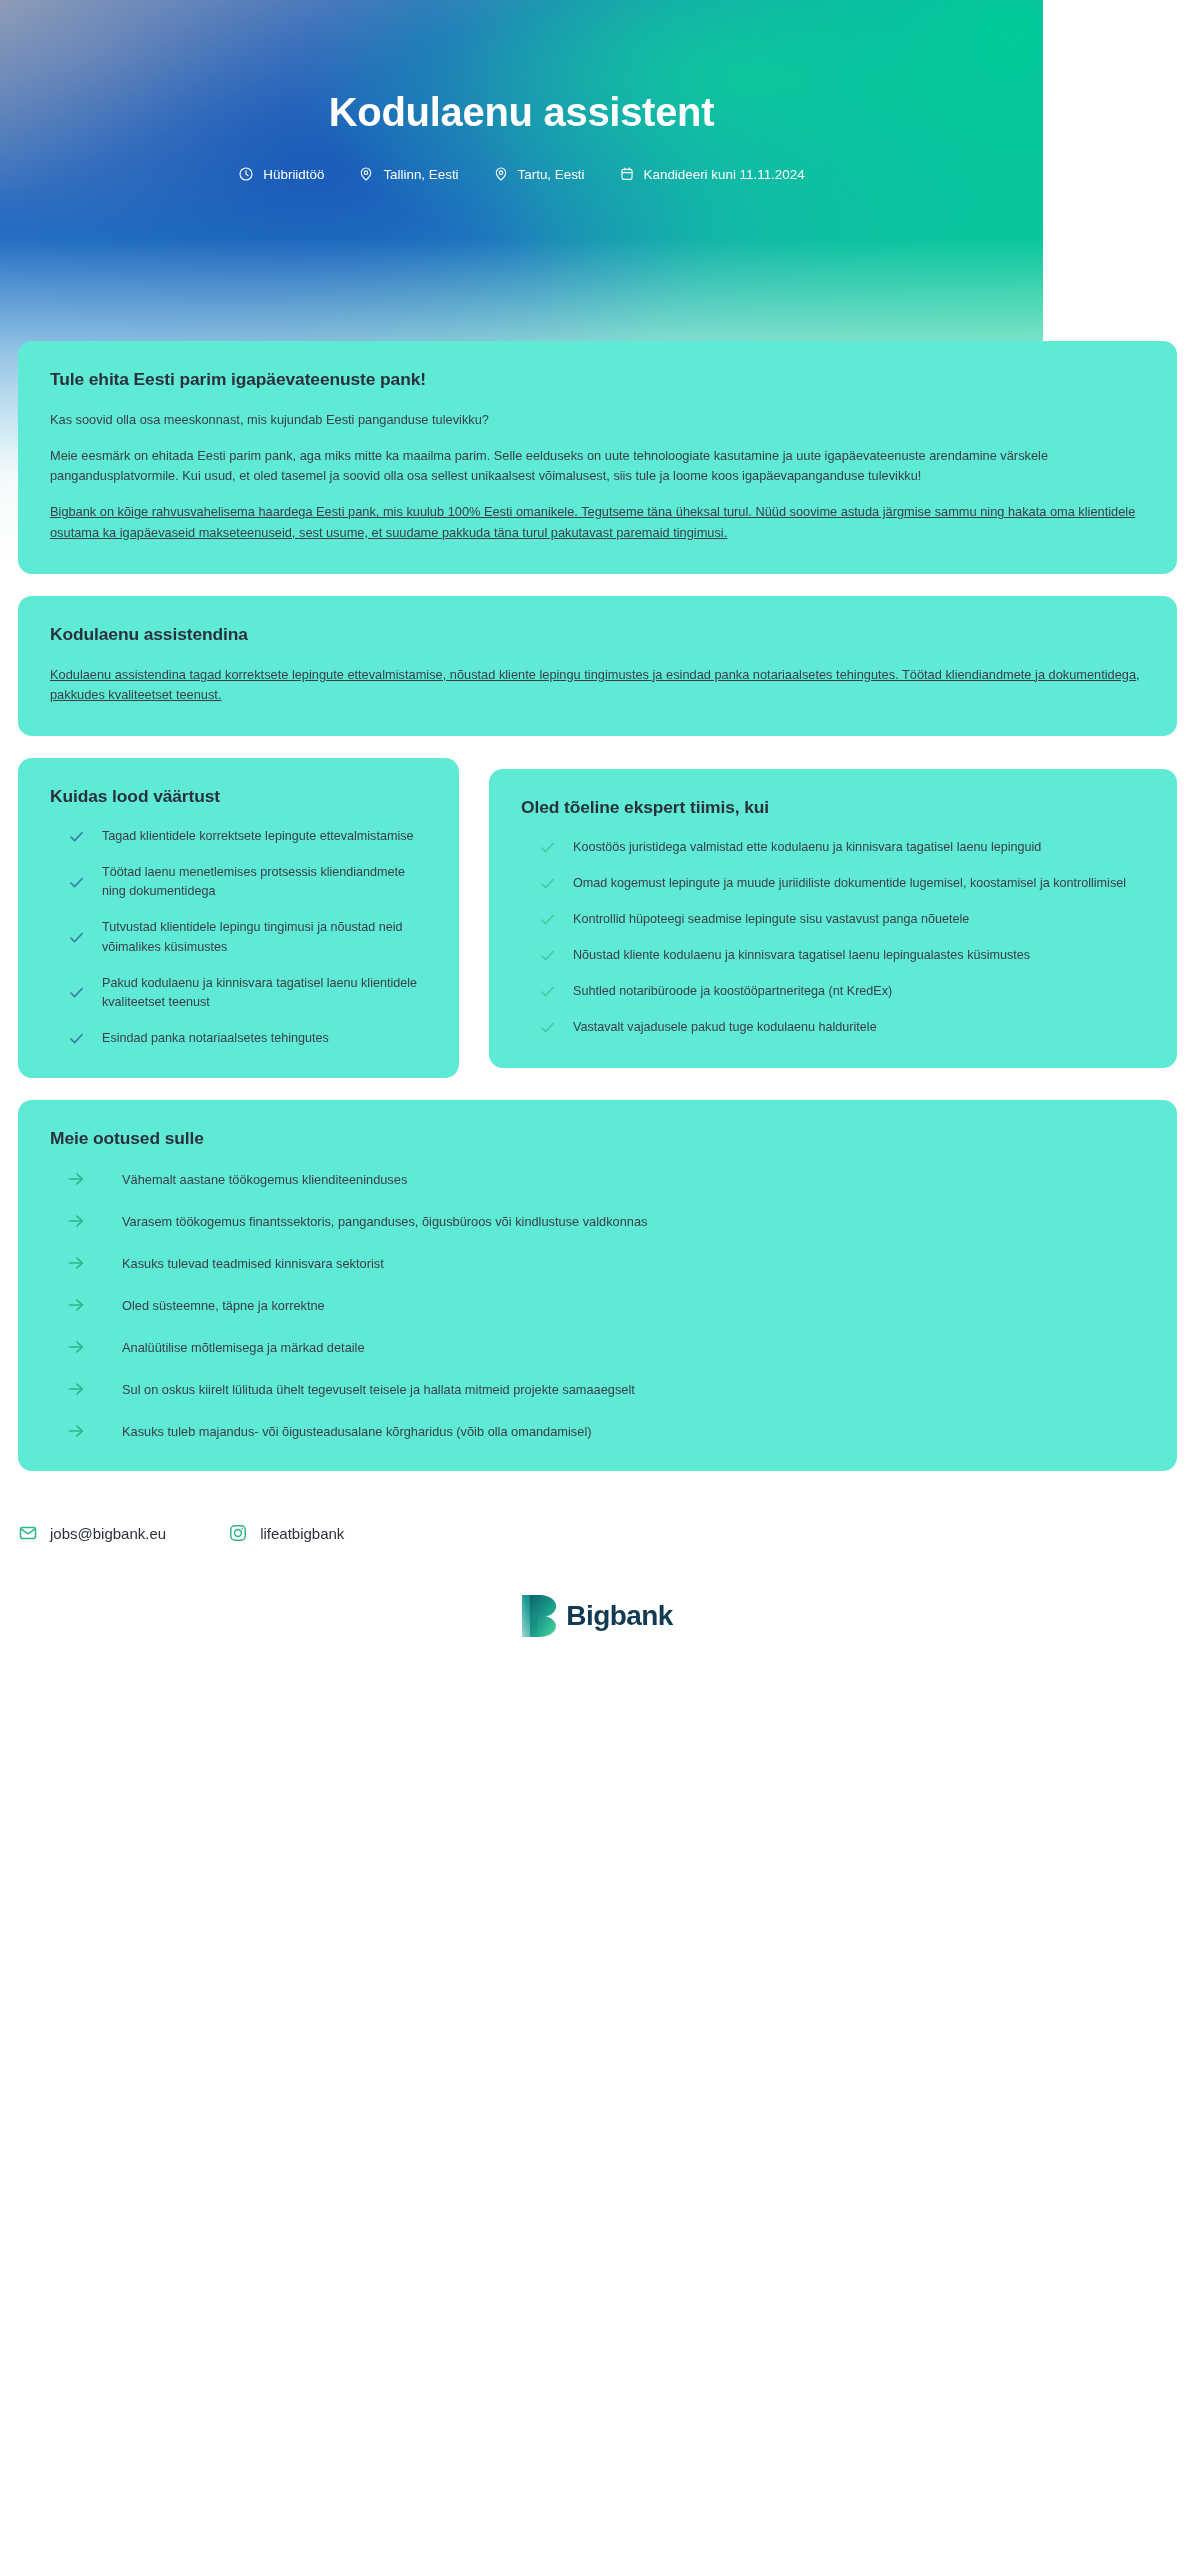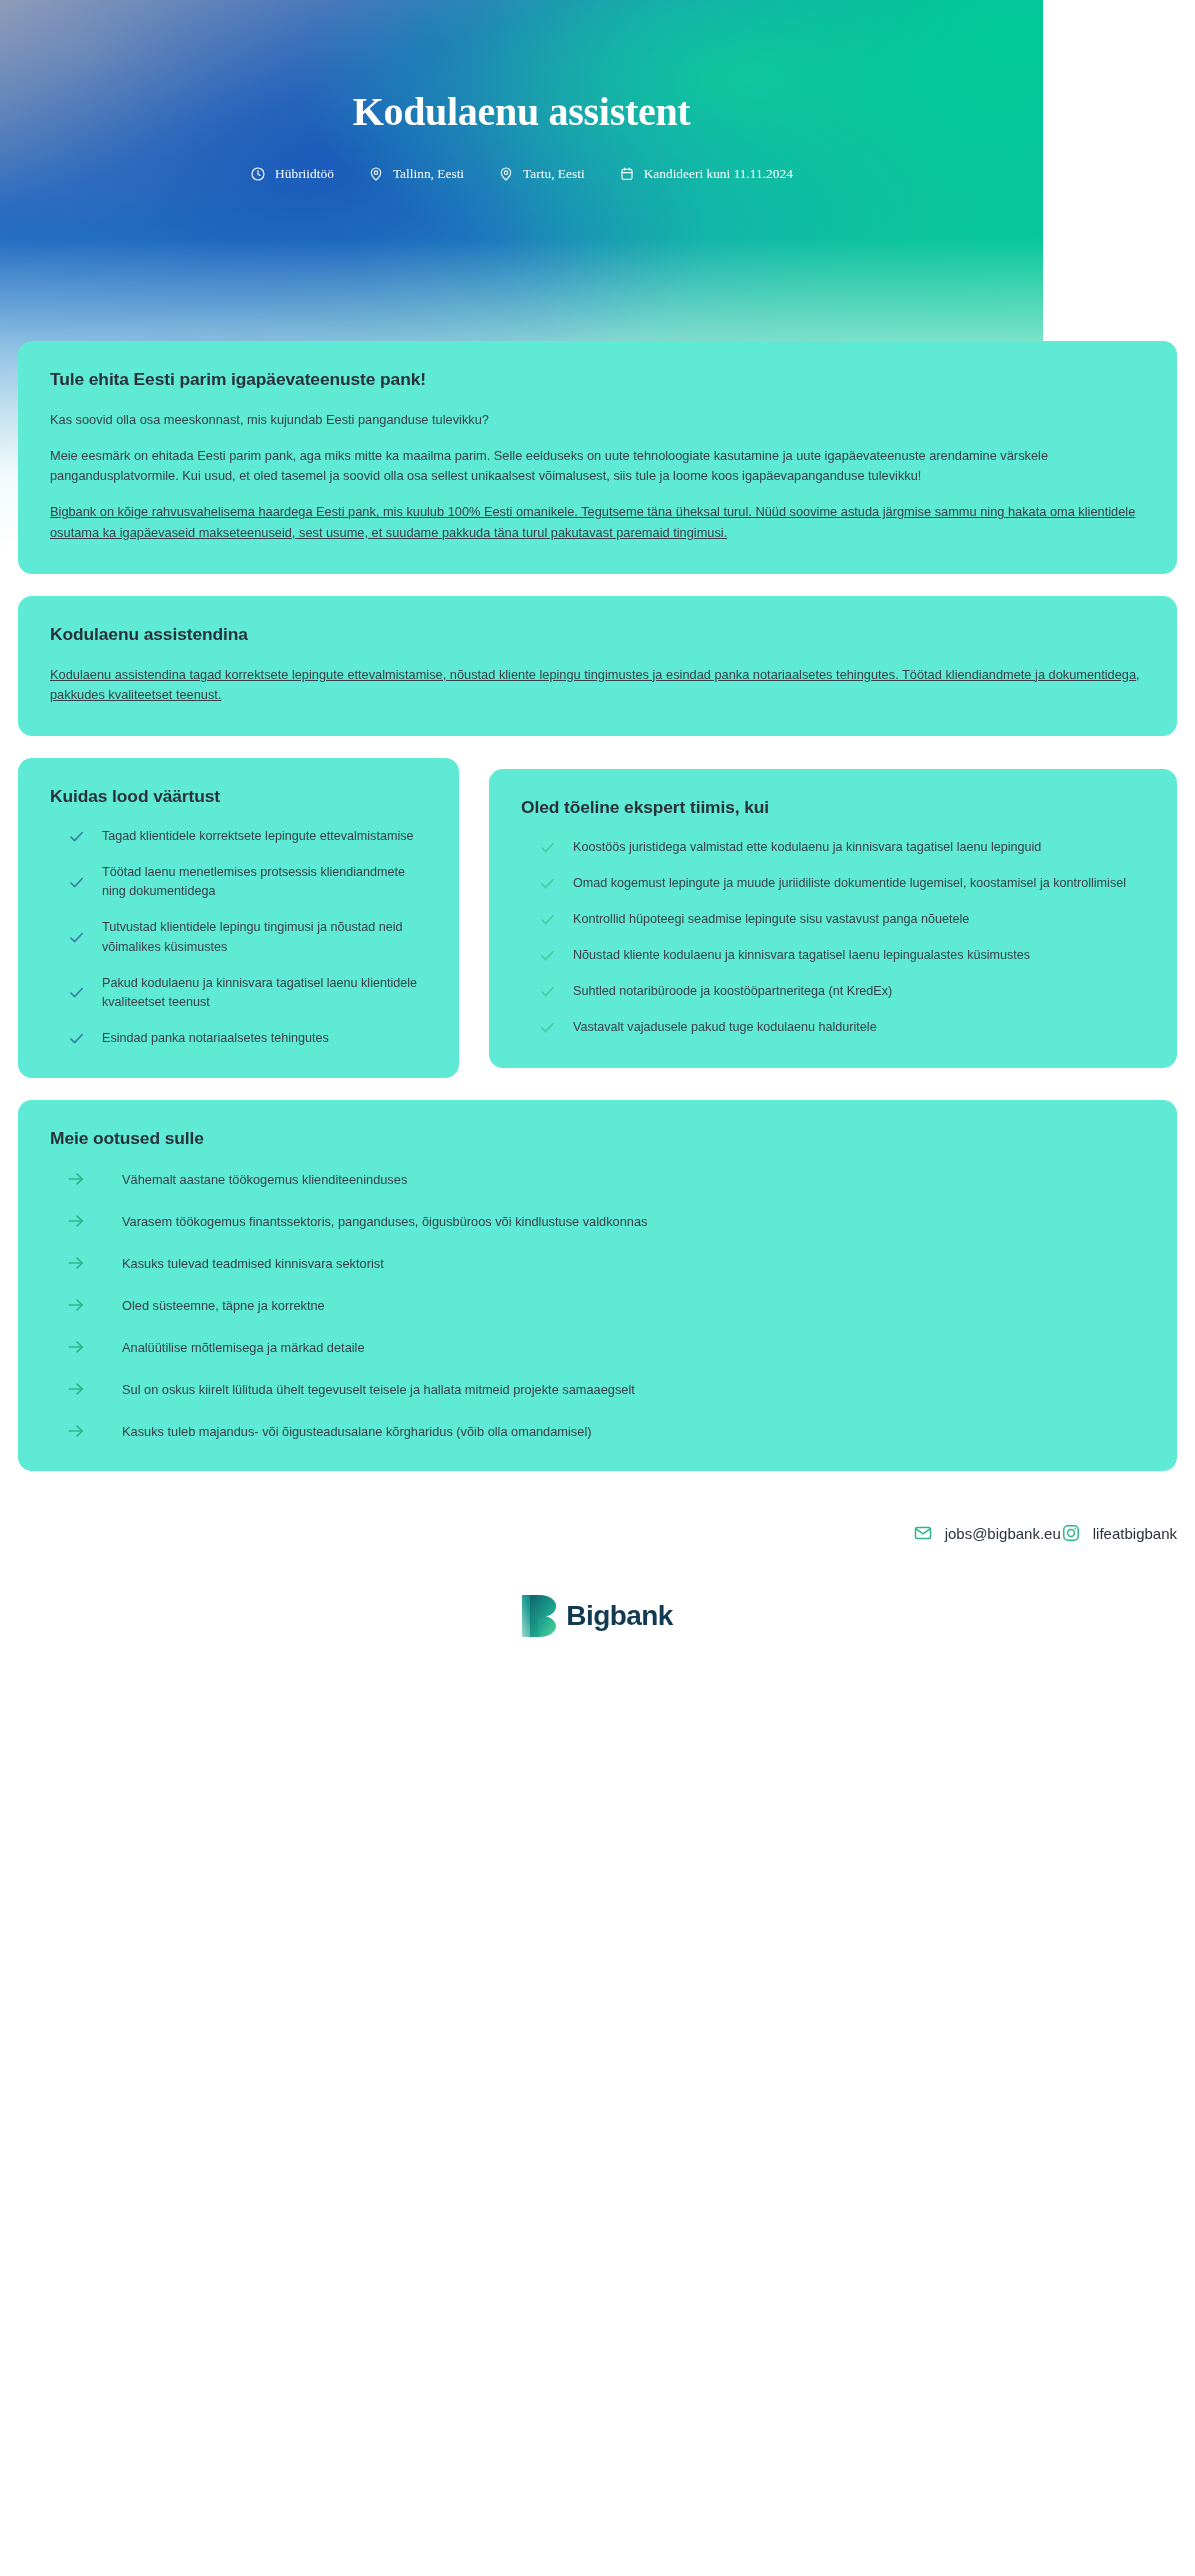--- a/index.html
+++ b/index.html
@@ -16,21 +16,20 @@
     -webkit-font-smoothing: antialiased;
   }
 
   
   .hero {
     position: relative;
     width: 1043px;
     height: 558px;
     overflow: hidden;
     background: #0f766e;
-    font-family: Liberation Serif, serif;
   }
   .hero-bg {
     position: absolute;
     inset: 0;
     background:
       radial-gradient(circle at 97% 6%, rgba(0,205,150,0.95) 0%, rgba(0,205,150,0.0) 48%),
       radial-gradient(ellipse 70% 60% at 72% 14%, rgba(23,196,160,0.95) 0%, rgba(23,196,160,0) 62%),
       radial-gradient(ellipse 62% 70% at 30% 30%, rgba(25,90,185,0.95) 0%, rgba(25,90,185,0) 66%),
       radial-gradient(ellipse 55% 55% at 8% 8%, rgba(150,160,185,0.85) 0%, rgba(150,160,185,0) 60%),
       radial-gradient(ellipse 90% 70% at 50% 105%, rgba(255,255,255,1) 0%, rgba(255,255,255,0) 62%),
@@ -156,22 +155,23 @@
     padding: 30px 0 58px;
   }
   .footer h3 {
     font-size: 16px;
     font-weight: bold;
     color: #2b313b;
     margin-bottom: 26px;
   }
   .contact-row {
     display: flex;
-    justify-content: flex-end;
-    align-items: center;
+    justify-content: flex-start;
+    align-items: center;
+    gap: 62px;
     margin-bottom: 52px;
   }
   .contact-item {
     display: flex;
     align-items: center;
     gap: 12px;
     font-size: 15px;
     color: #2b313b;
     text-decoration: none;
   }

